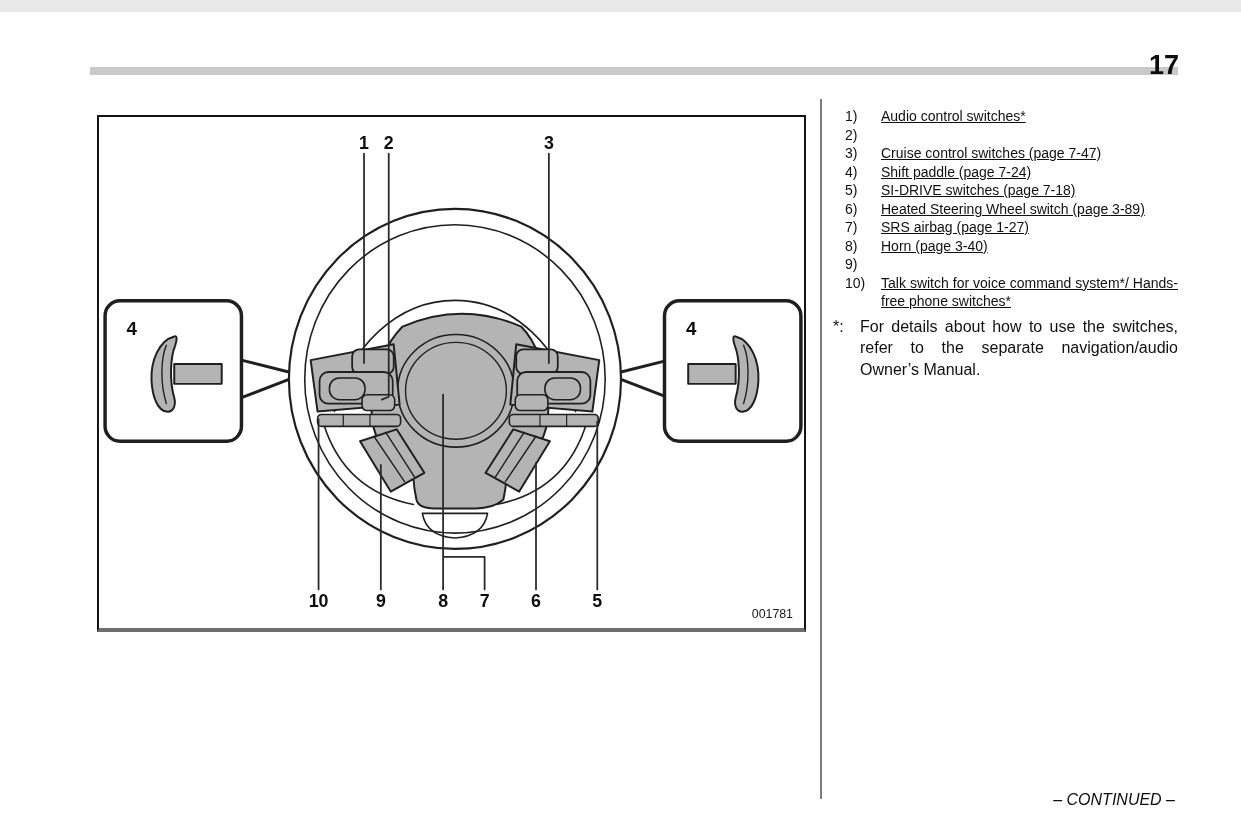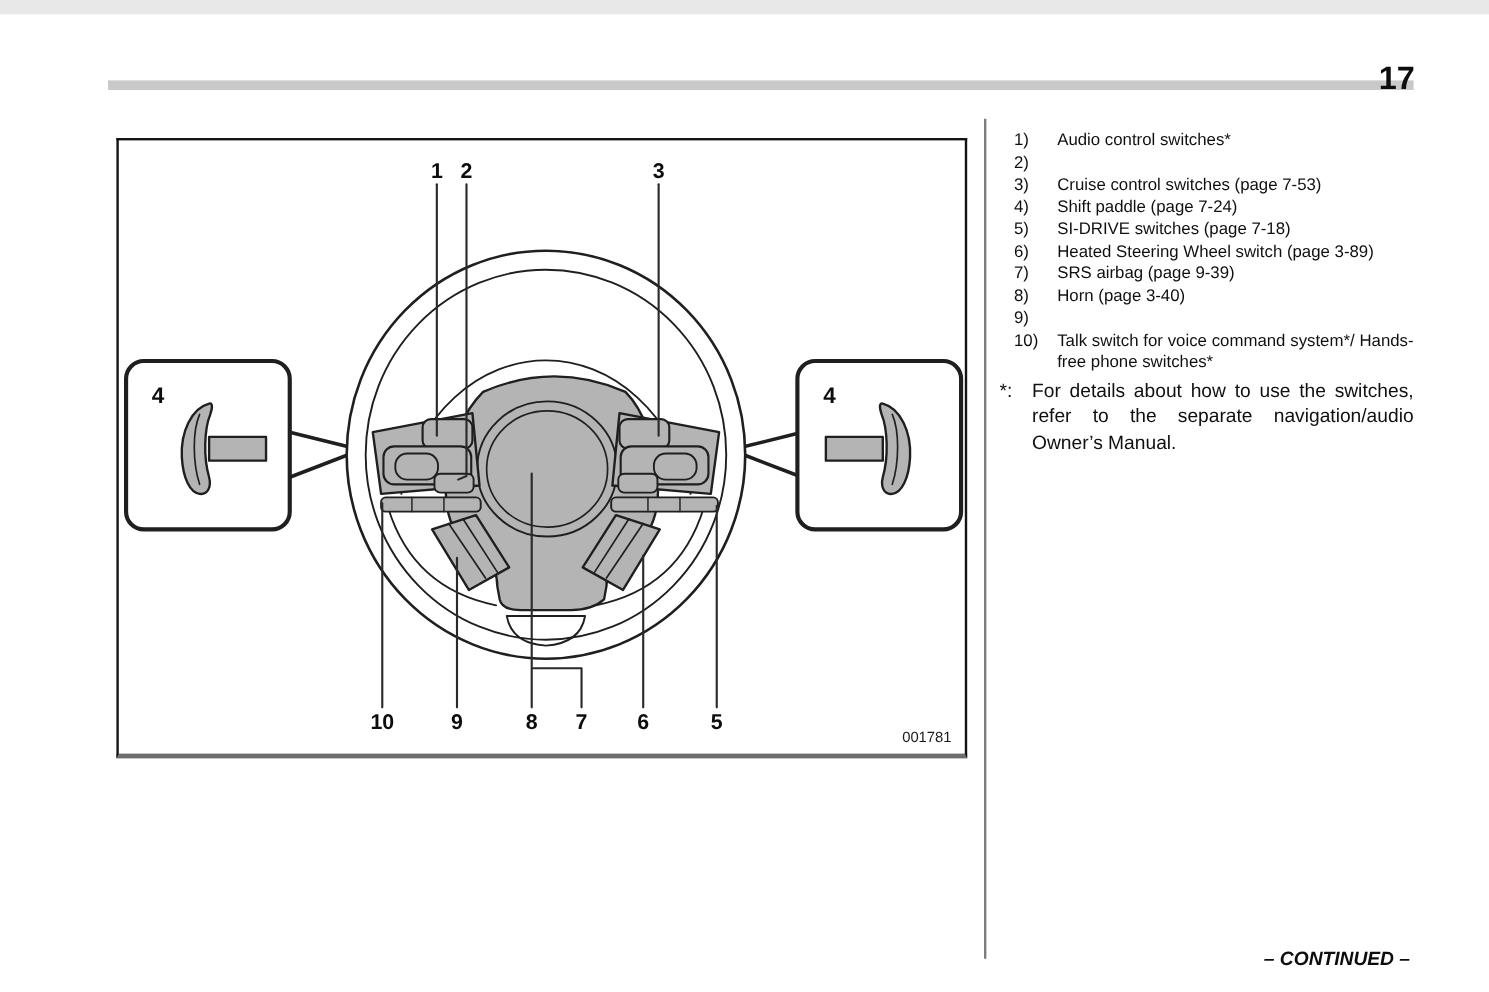--- a/index.html
+++ b/index.html
@@ -36,30 +36,30 @@
   .diagram-box svg{display:block;width:100%;height:100%;}
   .callout{font:bold 18px "Liberation Sans",sans-serif;fill:#0d0d0d;}
   .inset-num{font:bold 19px "Liberation Sans",sans-serif;fill:#0d0d0d;}
   .figcode{font:12.5px "Liberation Sans",sans-serif;fill:#1a1a1a;}
   .legend{
     position:absolute;left:845px;top:95px;width:333px;
     font-size:14px;line-height:18.5px;color:#101010;
   }
   .legend-row{display:flex;}
   .legend-num{width:36px;flex:none;}
-  .legend-text{flex:1;text-align:justify;}
+  .legend-text{flex:1;text-align:justify;text-decoration:underline;}
   .note-row{
     display:flex;margin-left:-12px;margin-top:5px;
     font-size:16px;line-height:21.5px;
   }
   .note-marker{width:27px;flex:none;}
   .note-text{flex:1;text-align:justify;}
   .footer{
     position:absolute;top:779px;right:66px;
-    font-size:16px;font-weight:bold;font-style:italic;color:#0d0d0d;
+    font-size:16px;font-weight:normal;font-style:italic;color:#0d0d0d;
   }
 </style>
 </head>
 <body>
 
 <div class="page">
 
   <div class="top-bar"></div>
   <div class="page-number">17</div>
   <div class="divider"></div>
@@ -206,37 +206,37 @@
   <div class="legend">
     <div class="legend-row">
         <span class="legend-num">1)</span>
         <span class="legend-text">Audio control switches*</span>
       </div>
     <div class="legend-row">
         <span class="legend-num">2)</span>
       </div>
     <div class="legend-row">
         <span class="legend-num">3)</span>
-        <span class="legend-text">Cruise control switches (page 7-53)</span>
+        <span class="legend-text">Cruise control switches (page 7-47)</span>
       </div>
     <div class="legend-row">
         <span class="legend-num">4)</span>
         <span class="legend-text">Shift paddle (page 7-24)</span>
       </div>
     <div class="legend-row">
         <span class="legend-num">5)</span>
         <span class="legend-text">SI-DRIVE switches (page 7-18)</span>
       </div>
     <div class="legend-row">
         <span class="legend-num">6)</span>
         <span class="legend-text">Heated Steering Wheel switch (page 3-89)</span>
       </div>
     <div class="legend-row">
         <span class="legend-num">7)</span>
-        <span class="legend-text">SRS airbag (page 9-39)</span>
+        <span class="legend-text">SRS airbag (page 1-27)</span>
       </div>
     <div class="legend-row">
         <span class="legend-num">8)</span>
         <span class="legend-text">Horn (page 3-40)</span>
       </div>
     <div class="legend-row">
         <span class="legend-num">9)</span>
       </div>
     <div class="legend-row">
         <span class="legend-num">10)</span>

